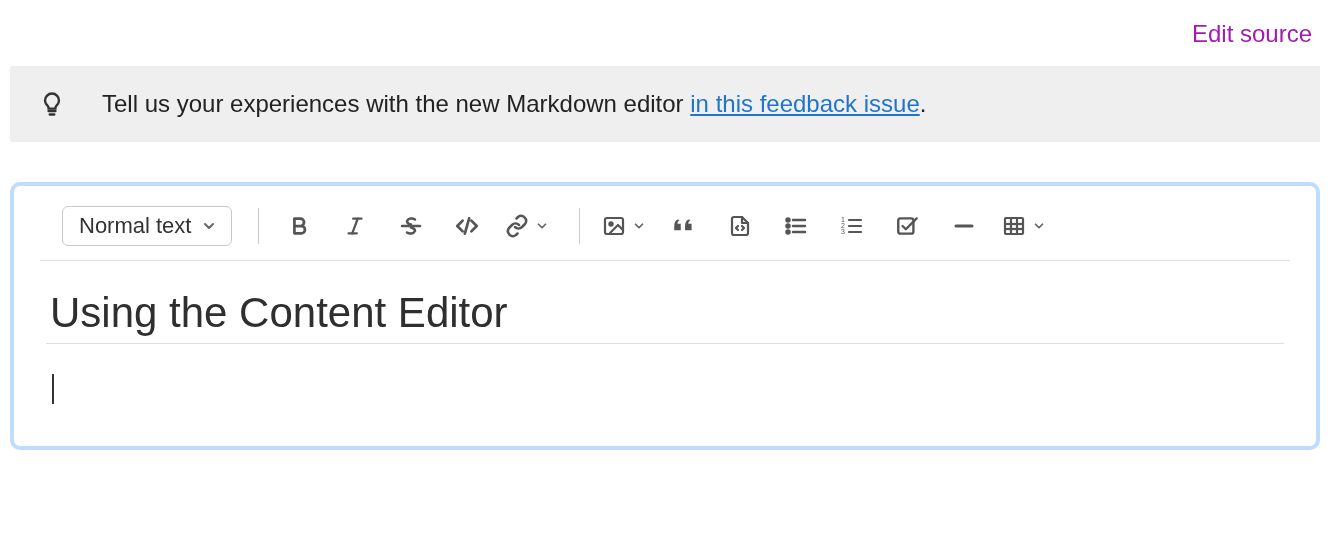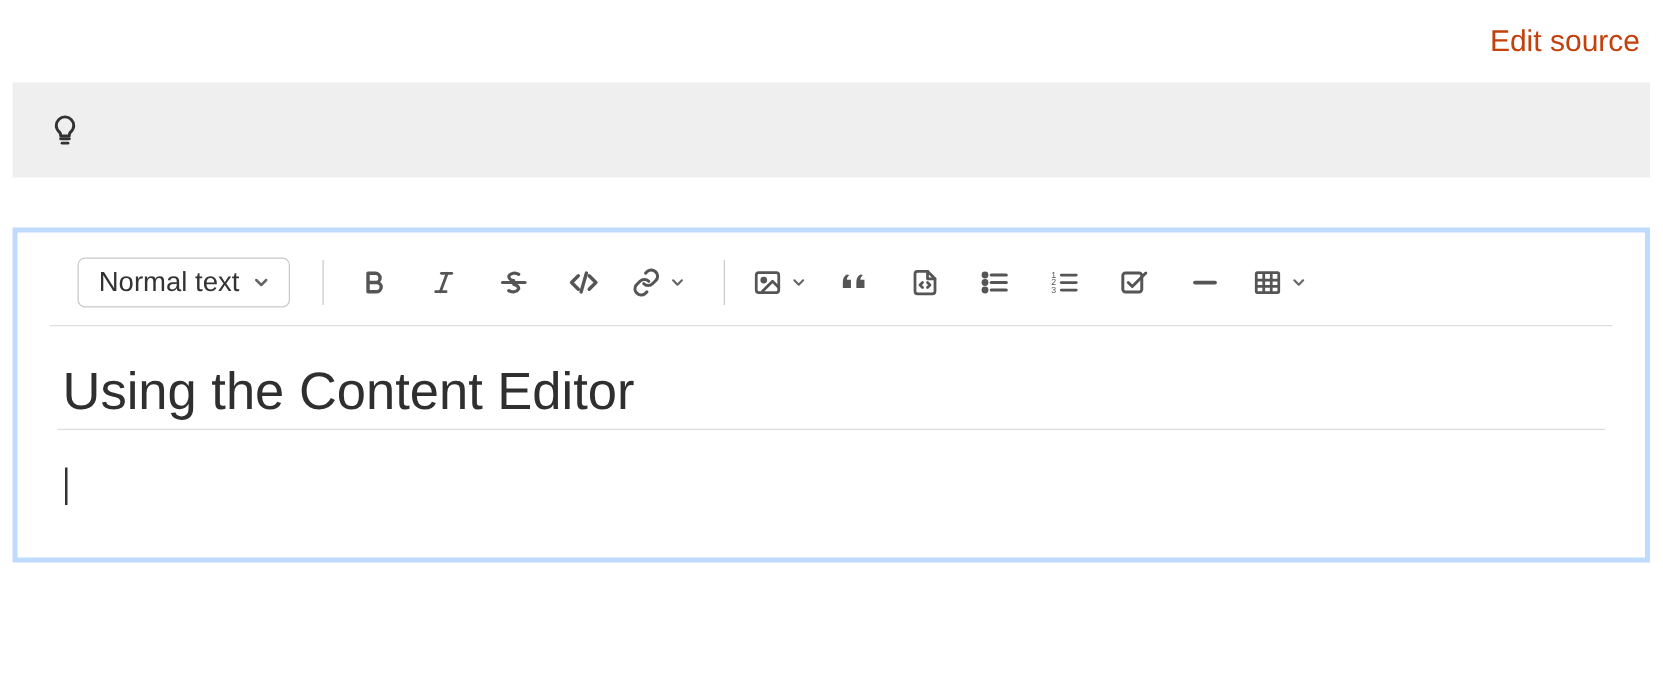--- a/index.html
+++ b/index.html
@@ -13,21 +13,21 @@
   }
   .page {
     padding: 10px;
   }
   .top-link-row {
     display: flex;
     justify-content: flex-end;
     padding: 10px 8px 18px 0;
   }
   .edit-source-link {
-    color: #c2410c;
+    color: #a21caf;
     font-size: 24px;
     text-decoration: none;
     cursor: pointer;
   }
   .notice {
     background: #efefef;
     display: flex;
     align-items: center;
     padding: 24px 28px;
     gap: 36px;
@@ -41,21 +41,21 @@
     color: #222;
   }
   .notice-text a {
     color: #1f75cb;
     text-decoration: underline;
     cursor: pointer;
   }
   .editor-wrap {
     margin-top: 40px;
     border: 4px solid #bfdcff;
-    border-radius: 0;
+    border-radius: 10px;
     padding: 14px 6px 40px 6px;
   }
   .toolbar {
     display: flex;
     align-items: center;
     padding: 6px 22px 14px 22px;
     border-bottom: 1px solid #ddd;
     margin: 0 20px;
   }
   .text-style-btn {
@@ -124,20 +124,23 @@
   </div>
 
   <div class="notice">
     <span class="notice-icon">
       <svg width="28" height="28" viewBox="0 0 24 24" fill="none" stroke="currentColor" stroke-width="2" stroke-linecap="round" stroke-linejoin="round">
         <path d="M9 18h6"></path>
         <path d="M10 21h4"></path>
         <path d="M12 3a6 6 0 0 0-6 6c0 2.2 1.2 3.5 2.5 4.8.6.6.5 1.2.5 2.2h6c0-1-.1-1.6.5-2.2C16.8 12.5 18 11.2 18 9a6 6 0 0 0-6-6z"></path>
       </svg>
     </span>
+    <span class="notice-text">
+      <span>Tell us your experiences with the new Markdown editor </span><a>in this feedback issue</a><span>.</span>
+    </span>
   </div>
 
   <div class="editor-wrap">
     <div class="toolbar">
 
       <button class="text-style-btn">
         <span>Normal text</span>
         <svg class="caret-svg" width="16" height="16" viewBox="0 0 24 24" fill="none" stroke="currentColor" stroke-width="3" stroke-linecap="round" stroke-linejoin="round">
             <polyline points="6 9 12 15 18 9"></polyline>
           </svg>

